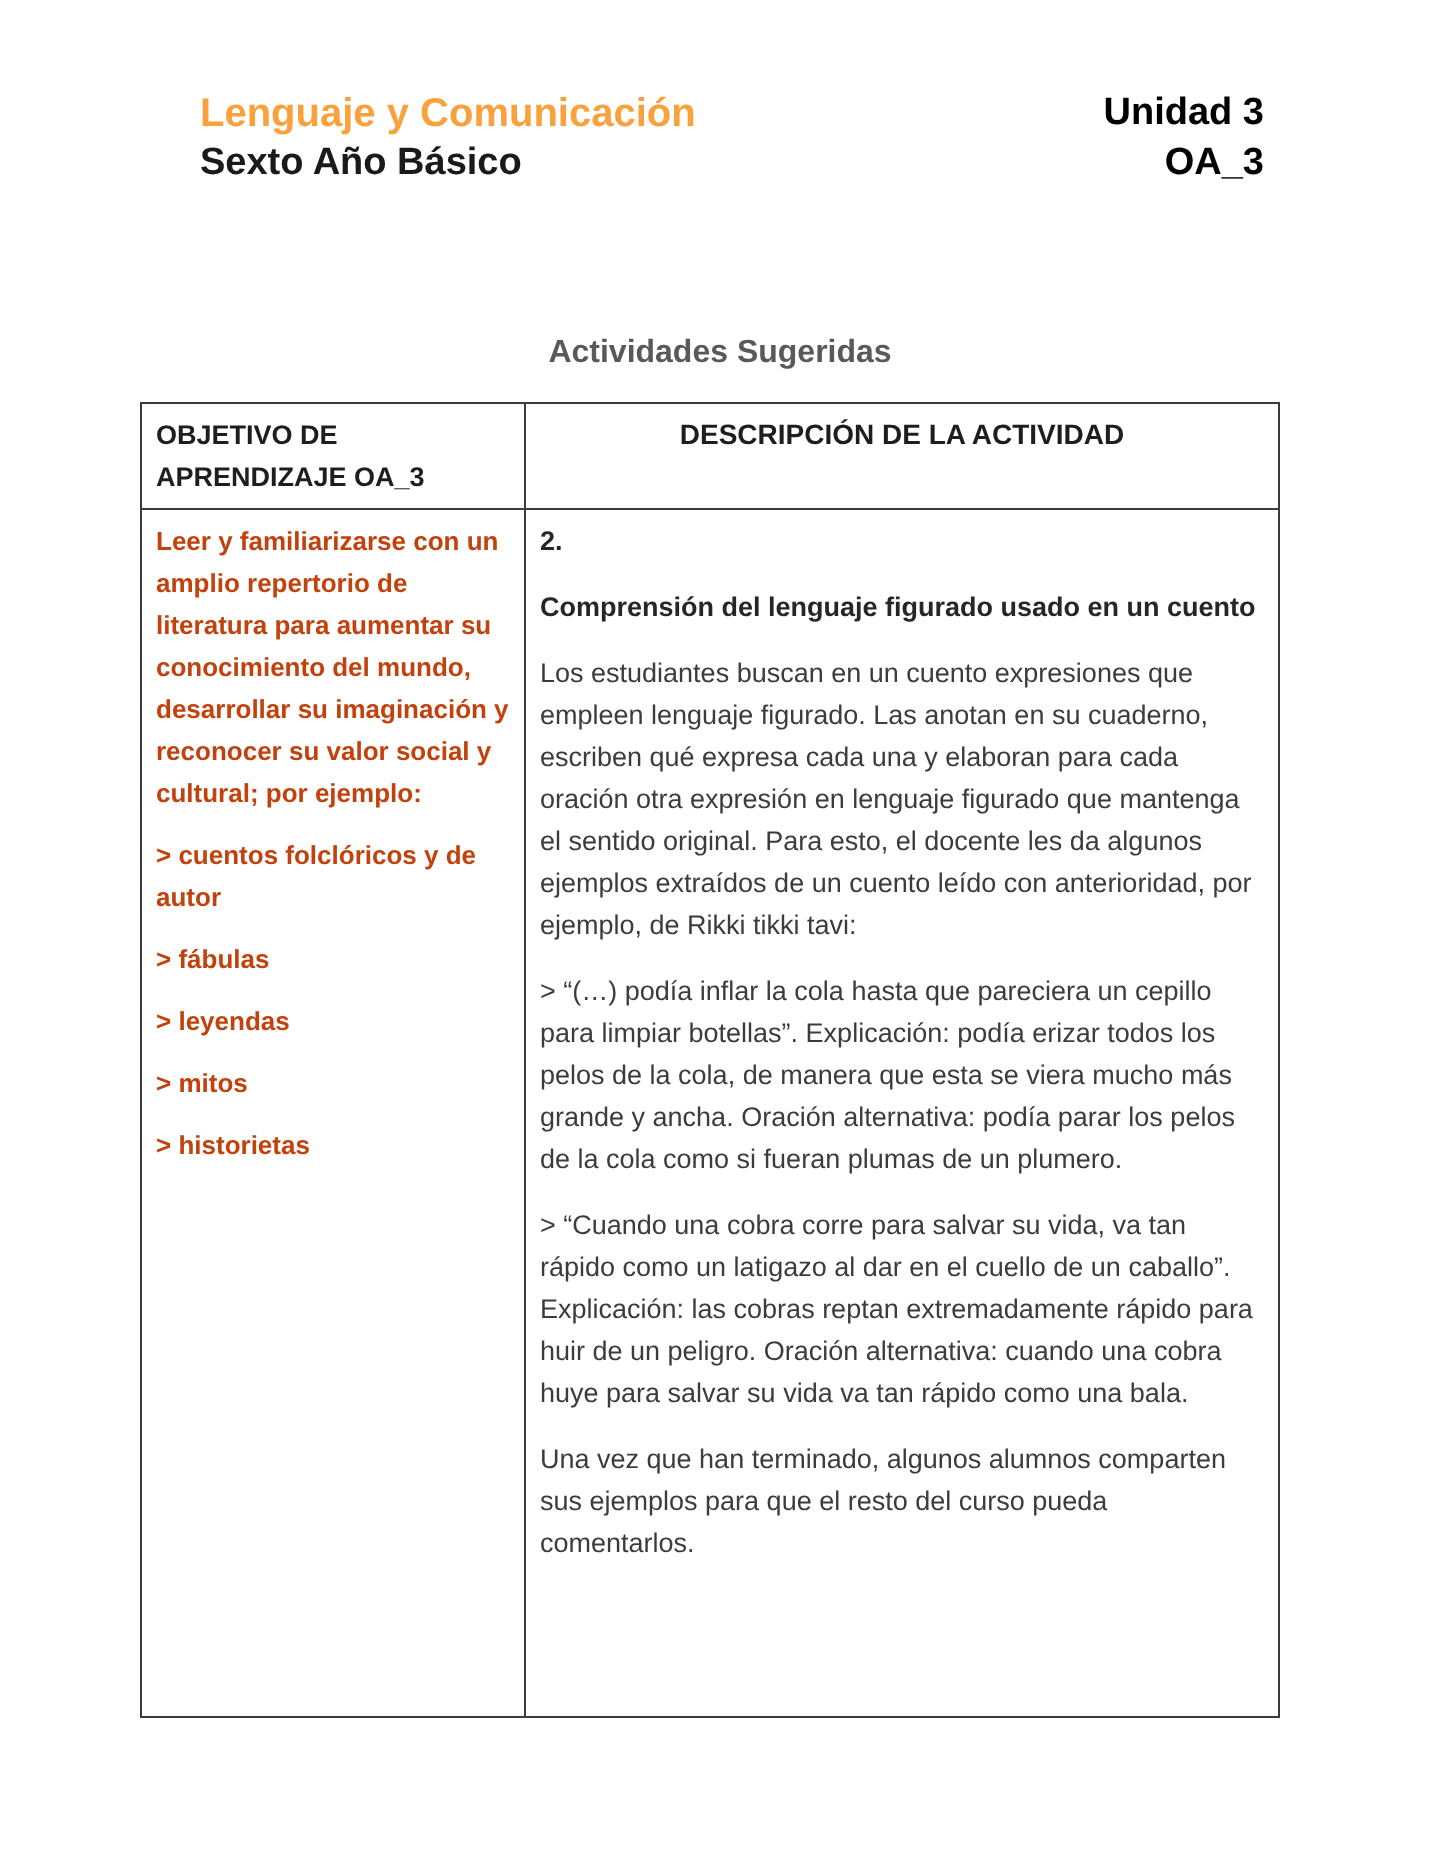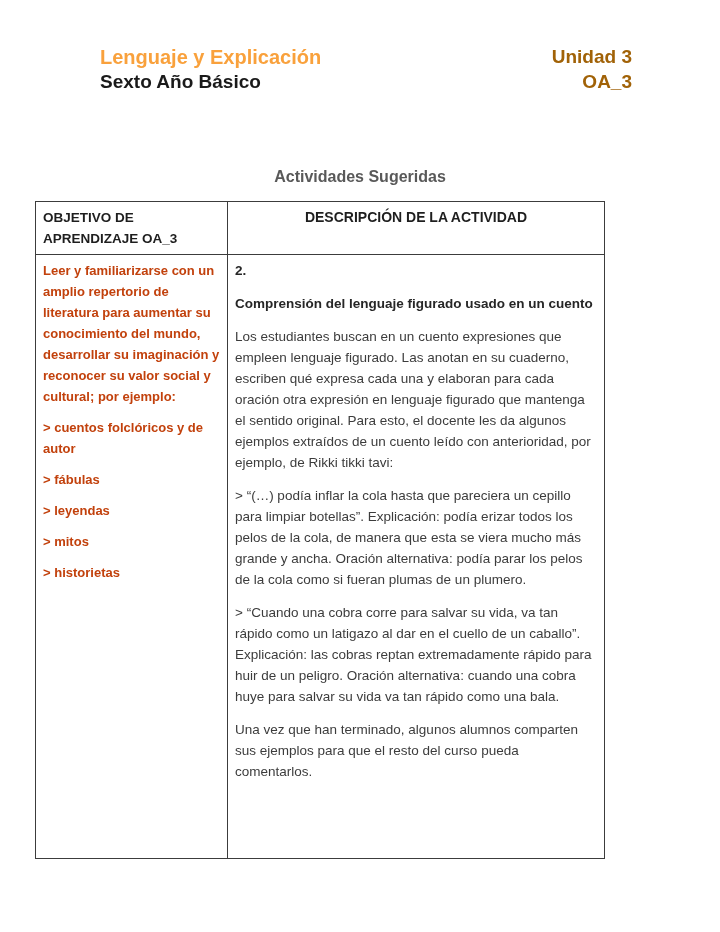--- a/index.html
+++ b/index.html
@@ -25,37 +25,37 @@
     line-height: 26px;
   }
   .doc-subtitle {
     color: #1a1a1a;
     font-size: 19px;
     font-weight: bold;
     line-height: 24px;
   }
   .header-right {
     text-align: right;
-    color: #a16207;
+    color: #000000;
     font-size: 19px;
     font-weight: bold;
     line-height: 25px;
   }
   .section-title {
     margin-top: 74px;
     text-align: center;
     color: #595959;
     font-size: 16px;
     font-weight: bold;
     line-height: 18px;
   }
   table.activities-table {
     border-collapse: collapse;
     table-layout: fixed;
-    margin: 15px 0 0 35px;
+    margin: 15px 0 0 70px;
     width: 569px;
   }
   .activities-table th,
   .activities-table td {
     border: 1.5px solid #3c3c3c;
     vertical-align: top;
     padding: 5px 7px;
   }
   .col-objective { width: 192px; }
   .col-activity  { width: 377px; }
@@ -92,21 +92,21 @@
     font-weight: bold;
     color: #262626;
   }
   .italic { }
 </style>
 </head>
 <body>
 
 <header class="page-header">
   <div>
-    <div class="doc-title">Lenguaje y Explicación</div>
+    <div class="doc-title">Lenguaje y Comunicación</div>
     <div class="doc-subtitle">Sexto Año Básico</div>
   </div>
   <div class="header-right">
     <div>Unidad 3</div>
     <div>OA_3</div>
   </div>
 </header>
 
 <div class="section-title">Actividades Sugeridas</div>
 

